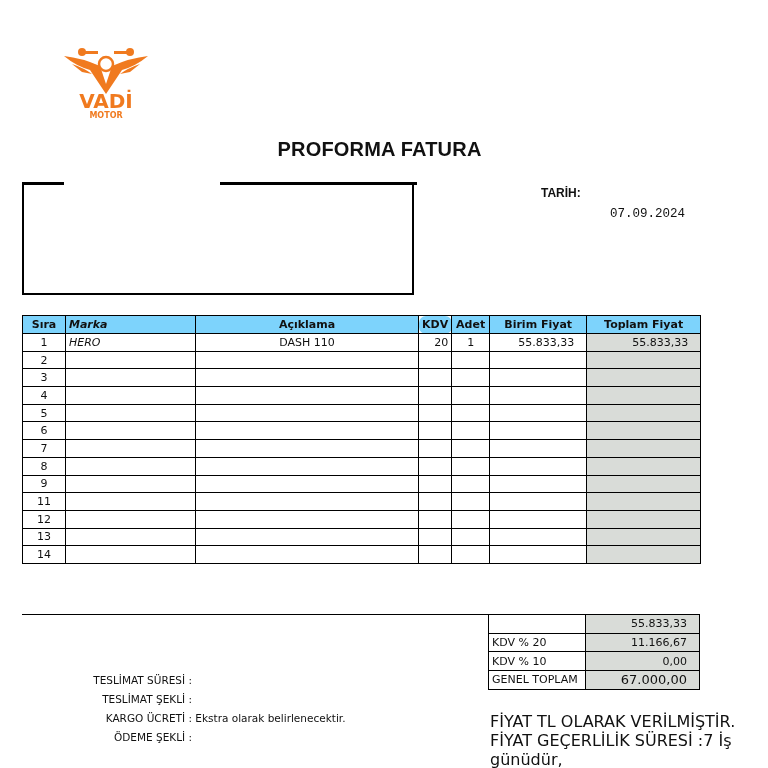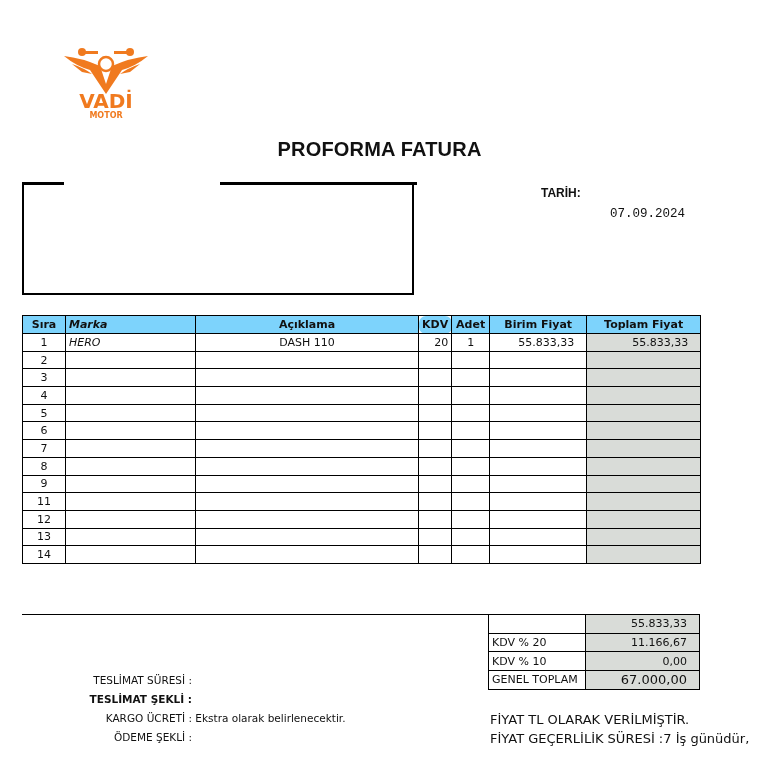--- a/index.html
+++ b/index.html
@@ -25,21 +25,21 @@
   .c-toplam{width:114px;text-align:right;padding-right:12px !important;background:#d9dcd8;}
   th.c-kdv,th.c-birim,th.c-toplam{text-align:center;padding-right:3px !important;}
   table.sum{position:absolute;left:488px;top:614px;border-collapse:collapse;font-size:11px;border:1.5px solid #000;}
   table.sum td{border:1px solid #000;height:18.7px;padding:0 3px;box-sizing:border-box;white-space:nowrap;}
   .s-label{width:97px;text-align:left;}
   .s-val{width:114px;text-align:right;padding-right:12px !important;background:#d9dcd8;}
   .s-bold{font-weight:normal;font-size:13px;}
   .sep-line{left:22px;top:614px;width:466px;height:1px;background:#000;}
   .cond{font-size:10.5px;}
   .cond-label{width:170px;text-align:right;display:inline-block;}
-  .note{left:490px;font-size:13px;}
+  .note{left:490px;font-size:16px;}
 </style>
 </head>
 <body>
 
 <div class="abs logo">
   <svg width="88" height="76" viewBox="0 0 88 76">
     <g fill="#f07a1f">
       <circle cx="20" cy="8" r="4"></circle>
         <circle cx="68" cy="8" r="4"></circle>
       <rect x="22" y="7" width="14" height="3"></rect>
@@ -216,21 +216,21 @@
     <td class="s-label">GENEL TOPLAM</td>
     <td class="s-val s-bold">67.000,00</td>
   </tr>
 </tbody>
   </table>
 
 <div class="abs cond" style="left:22px;top:674px;">
   <span class="cond-label">TESLİMAT SÜRESİ :</span>
   <span></span>
 </div>
-<div class="abs cond" style="left:22px;top:693px;font-weight:bold;">
+<div class="abs cond" style="left:22px;top:693px;">
   <span class="cond-label">TESLİMAT ŞEKLİ :</span>
   <span></span>
 </div>
 <div class="abs cond" style="left:22px;top:712px;">
   <span class="cond-label">KARGO ÜCRETİ :</span>
   <span>Ekstra olarak belirlenecektir.</span>
 </div>
 <div class="abs cond" style="left:22px;top:731px;">
   <span class="cond-label">ÖDEME ŞEKLİ :</span>
   <span></span>

